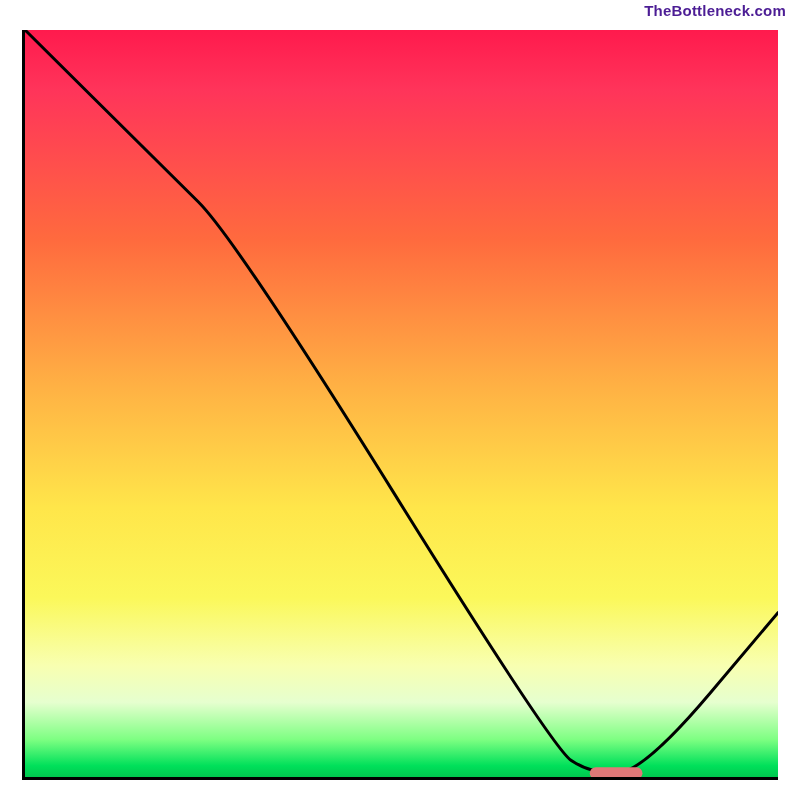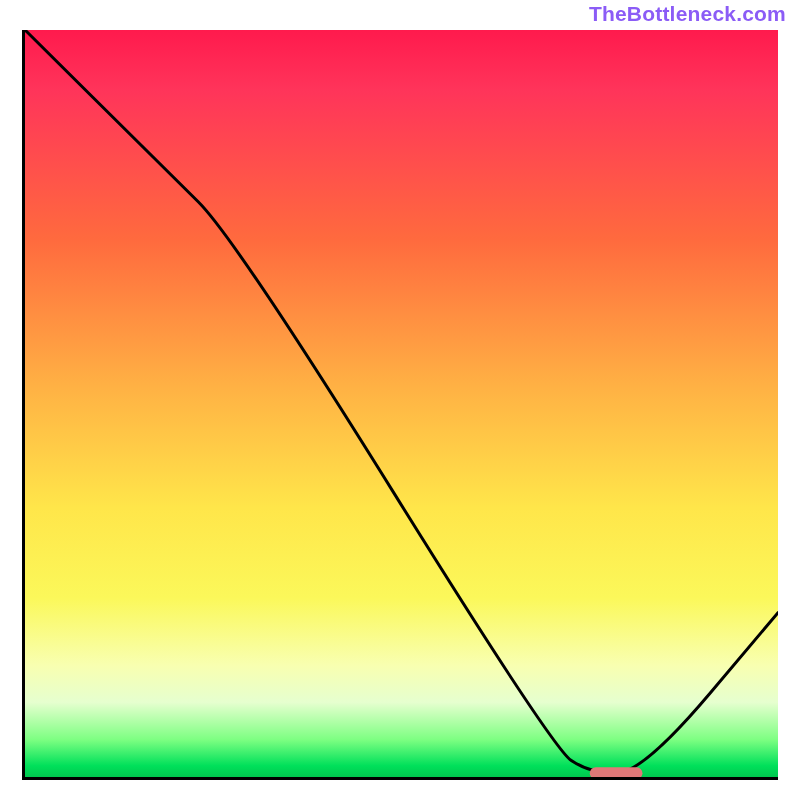--- a/index.html
+++ b/index.html
@@ -13,23 +13,23 @@
   }
   .chart-wrap {
     position: relative;
     width: 800px;
     height: 800px;
   }
   .watermark {
     position: absolute;
     top: 2px;
     right: 14px;
-    font-size: 21px;
+    font-size: 15px;
     font-weight: bold;
-    color: #8b5cf6;
+    color: #4c1d95;
     letter-spacing: 0.2px;
   }
   .plot-area {
     position: absolute;
     left: 22px;
     top: 30px;
     width: 756px;
     height: 750px;
     border: 3px solid #000;
     border-top: none;

